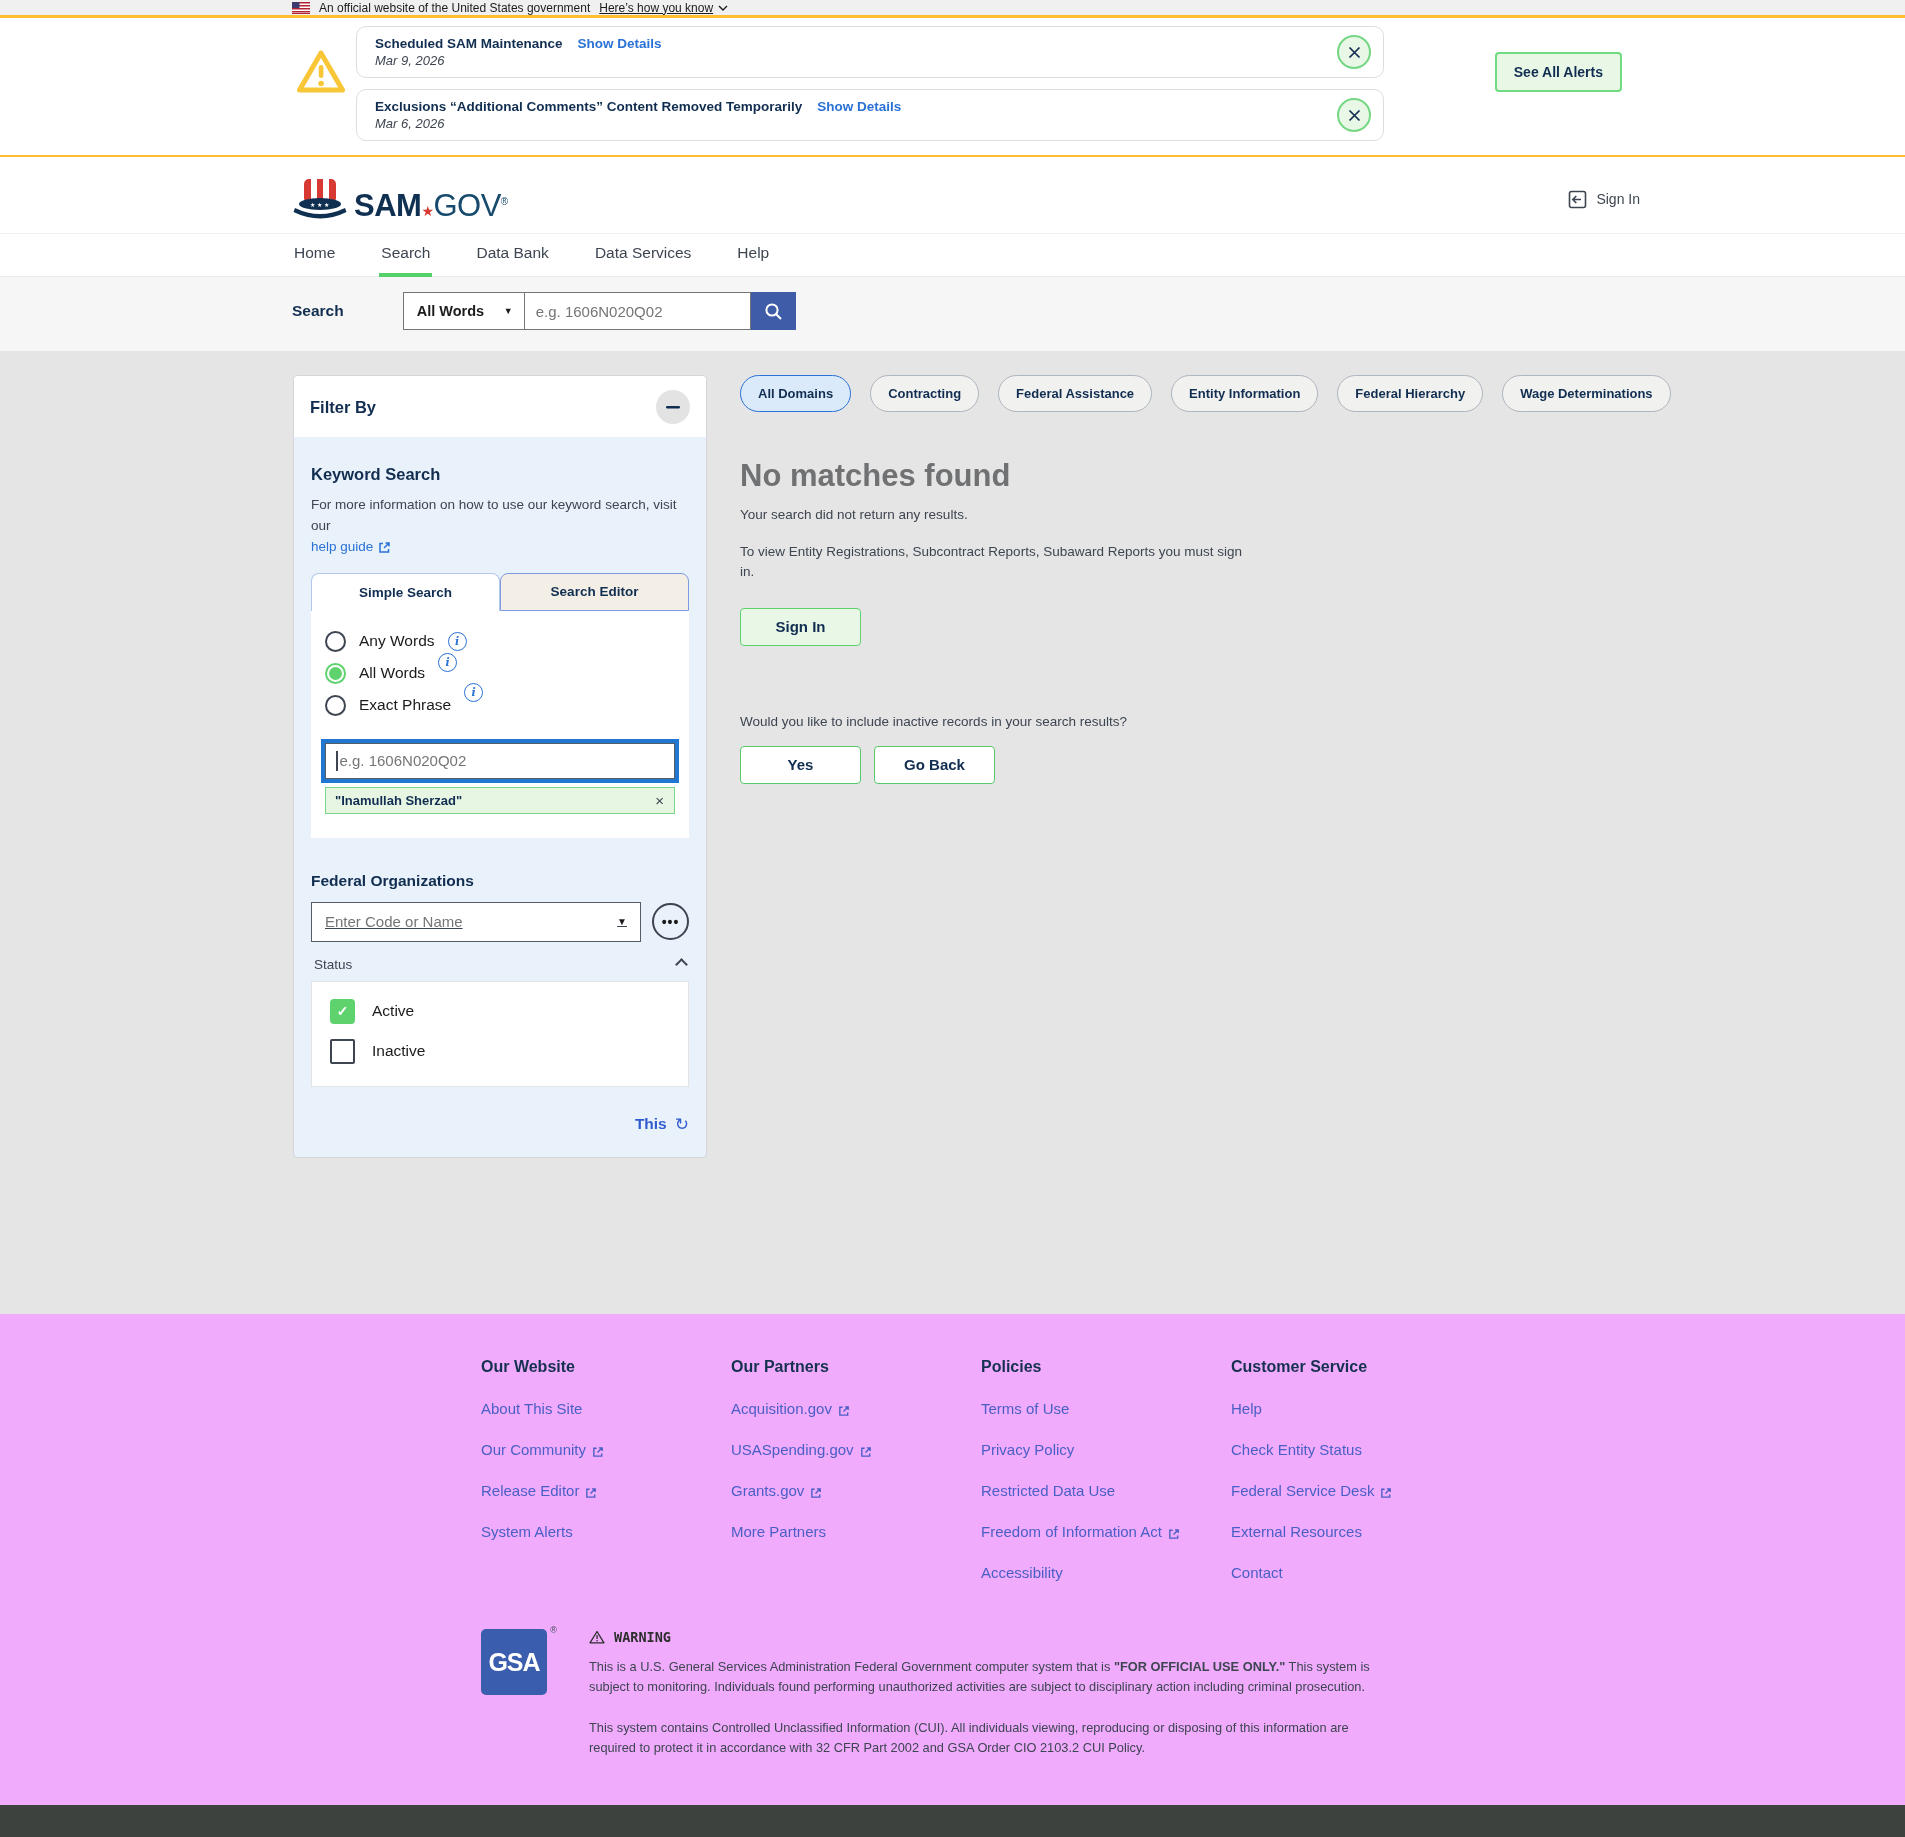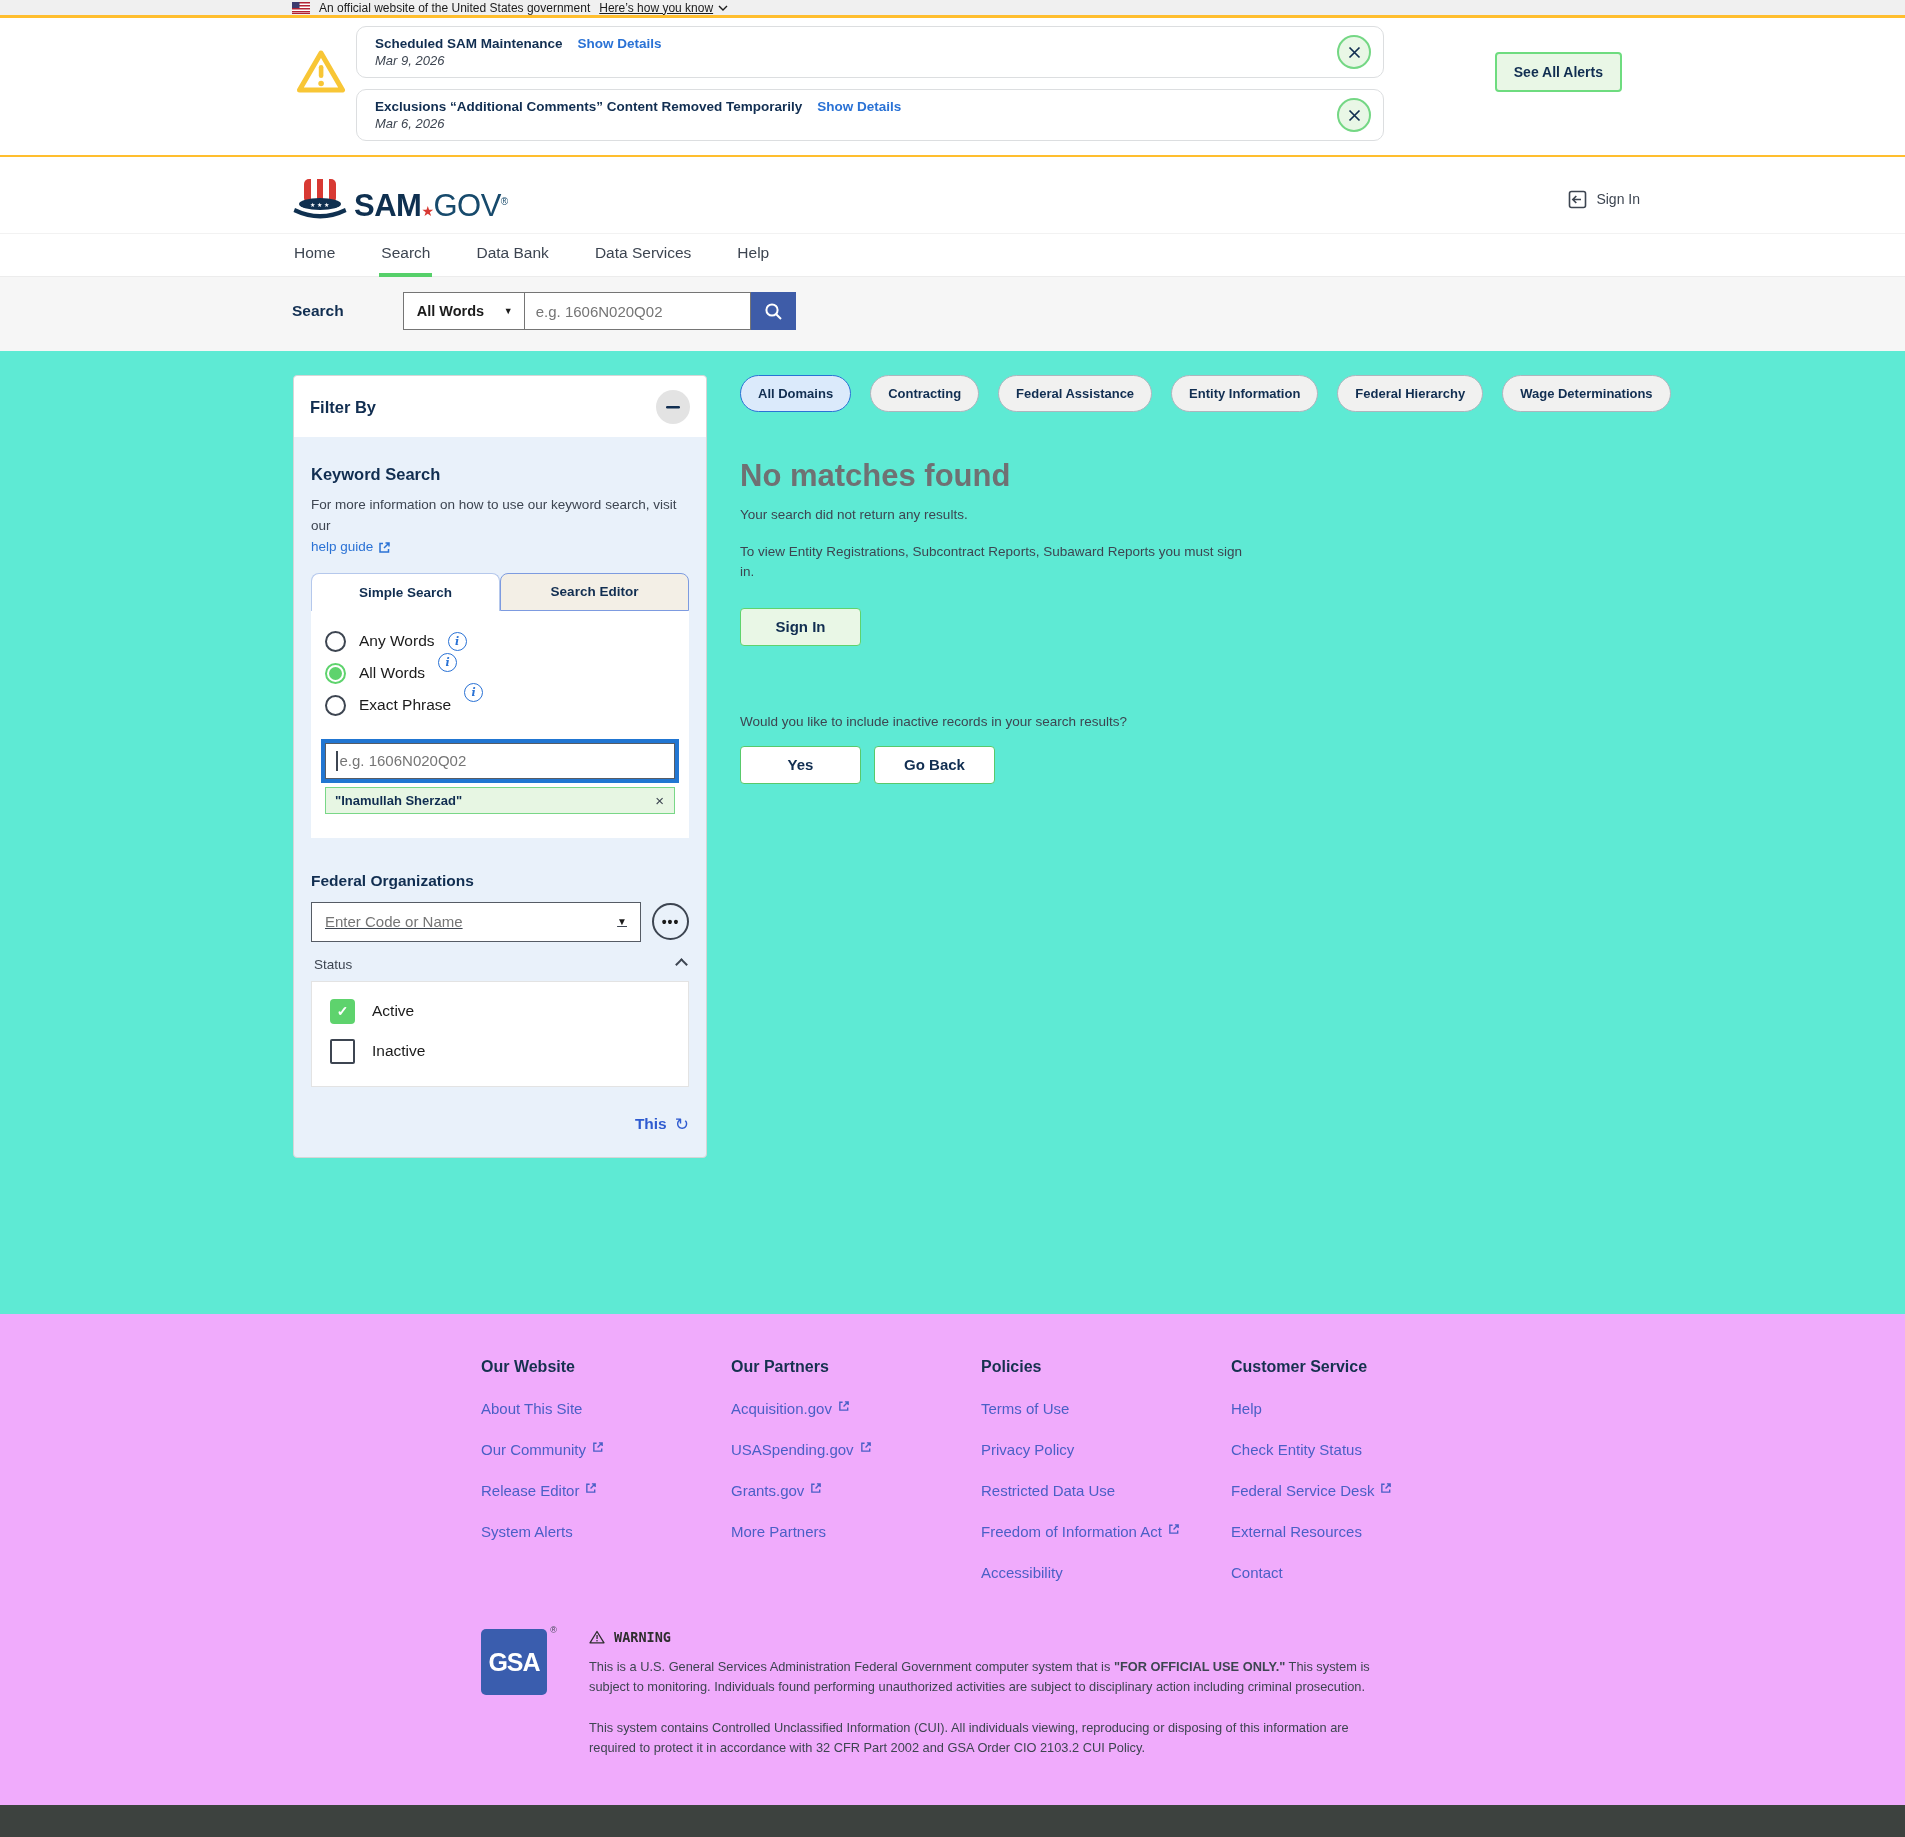--- a/index.html
+++ b/index.html
@@ -40,21 +40,21 @@
   
   .search-row{background:#f6f6f6;padding:15px 0 21px 292px;display:flex;align-items:center;}
   .search-label{font-size:15.5px;font-weight:700;color:#112e51;margin-right:59px;}
   .mode-select{width:122px;height:38px;background:#fff;border:1px solid #757575;display:flex;align-items:center;justify-content:space-between;padding:0 11px 0 13px;font-size:14.5px;font-weight:700;color:#1b1b1b;cursor:pointer;}
   .mode-caret{font-size:9px;color:#1b1b1b;}
   .top-input{width:226px;height:38px;border:1px solid #757575;border-left:none;padding:0 11px;font-size:15px;font-family:inherit;color:#1b1b1b;background:#fff;}
   .top-input::placeholder{color:#757575;}
   .btn-search{width:45px;height:38px;background:#3e5ca8;border:none;display:flex;align-items:center;justify-content:center;cursor:pointer;}
 
   
-  .content{display:flex;gap:33px;padding:24px 40px 0 293px;background:#5eead4;height:963px;}
+  .content{display:flex;gap:33px;padding:24px 40px 0 293px;background:#e5e5e5;height:963px;}
 
   
   .panel{width:414px;border:1px solid #d6d6d6;border-radius:4px;background:#e9f1fa;align-self:flex-start;}
   .panel-head{background:#fff;padding:14px 16px 13px;display:flex;justify-content:space-between;align-items:center;border-radius:4px 4px 0 0;}
   .panel-title{font-size:16.5px;font-weight:700;color:#112e51;}
   .minus-btn{width:34px;height:34px;border-radius:50%;background:#e3e3e3;border:none;color:#112e51;font-size:18px;display:flex;align-items:center;justify-content:center;cursor:pointer;}
   .panel-body{padding:4px 17px 22px;}
   .kw-heading{font-size:16.5px;font-weight:700;color:#112e51;margin-top:24px;}
   .kw-info{font-size:13.5px;color:#3d4551;line-height:1.55;margin-top:11px;}
   .help-link{color:#2a72d5;display:inline-flex;align-items:center;gap:5px;}
@@ -106,21 +106,21 @@
   .btn-signin{margin-top:25px;width:121px;height:38px;background:#e9f7e6;border:1px solid #5ed36d;border-radius:4px;font-size:15px;font-weight:700;color:#112e51;cursor:pointer;font-family:inherit;}
   .question{margin-top:68px;font-size:13.5px;color:#3d4551;}
   .yn-row{display:flex;gap:13px;margin-top:17px;}
   .btn-outline{width:121px;height:38px;background:#fff;border:1px solid #58c96b;border-radius:4px;font-size:15px;font-weight:700;color:#112e51;cursor:pointer;font-family:inherit;}
 
   
   .footer{background:#f0abfc;padding:44px 0 46px 481px;}
   .fcols{display:flex;}
   .fcol{width:250px;}
   .fcol-h{font-size:16px;font-weight:700;color:#16314f;}
-  .flink{display:flex;align-items:flex-start;gap:6px;margin-top:24px;font-size:15px;color:#4a5fc6;}
+  .flink{display:flex;align-items:flex-end;gap:6px;margin-top:24px;font-size:15px;color:#4a5fc6;}
   .gsa-row{display:flex;gap:42px;margin-top:48px;align-items:flex-start;}
   .gsa-logo{width:66px;height:66px;background:#3a5dae;border-radius:5px;display:flex;align-items:center;justify-content:center;color:#fff;font-weight:800;font-size:25px;letter-spacing:-1px;position:relative;flex:none;}
   .gsa-reg{position:absolute;top:-4px;right:-9px;font-size:9px;color:#3d4551;font-weight:400;}
   .warn-block{width:798px;}
   .warn-title{display:flex;align-items:center;gap:9px;font-family:"DejaVu Sans Mono",monospace;font-weight:700;font-size:13.5px;color:#2e2e2e;}
   .warn-p{margin-top:12px;font-size:12.8px;line-height:1.6;color:#3d4551;}
   .warn-p + .warn-p{margin-top:20px;}
 
   
   .dark-footer{background:#3d423f;height:100px;padding:25px 0 0 481px;color:#fff;}

